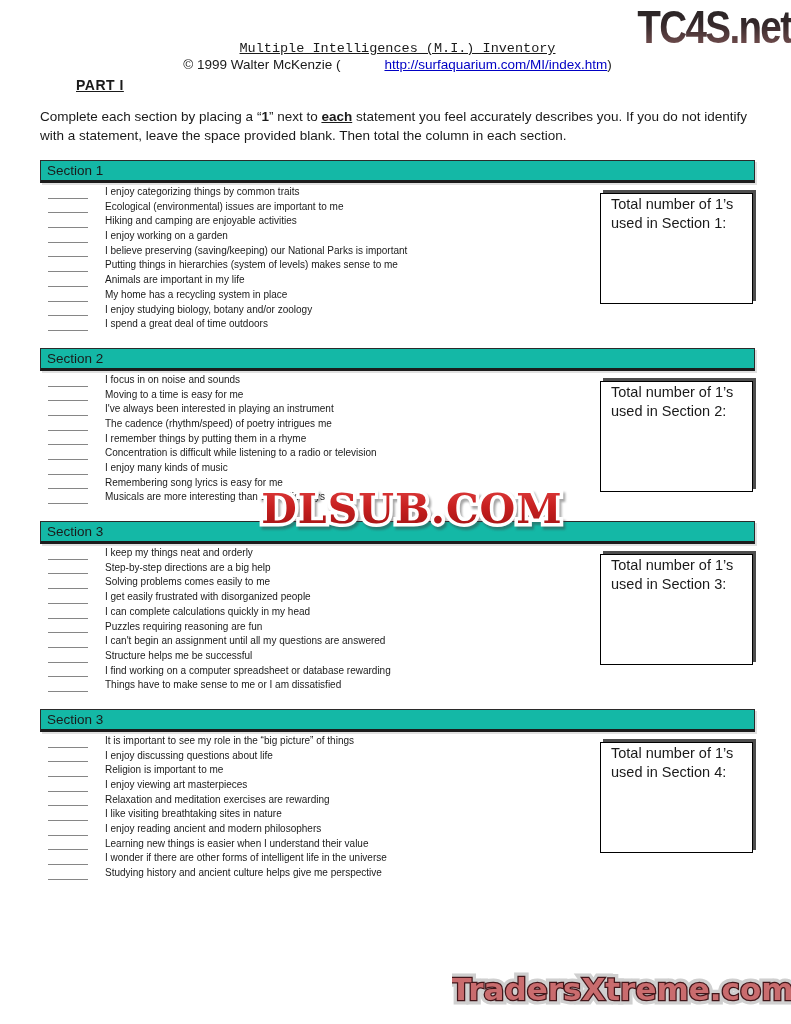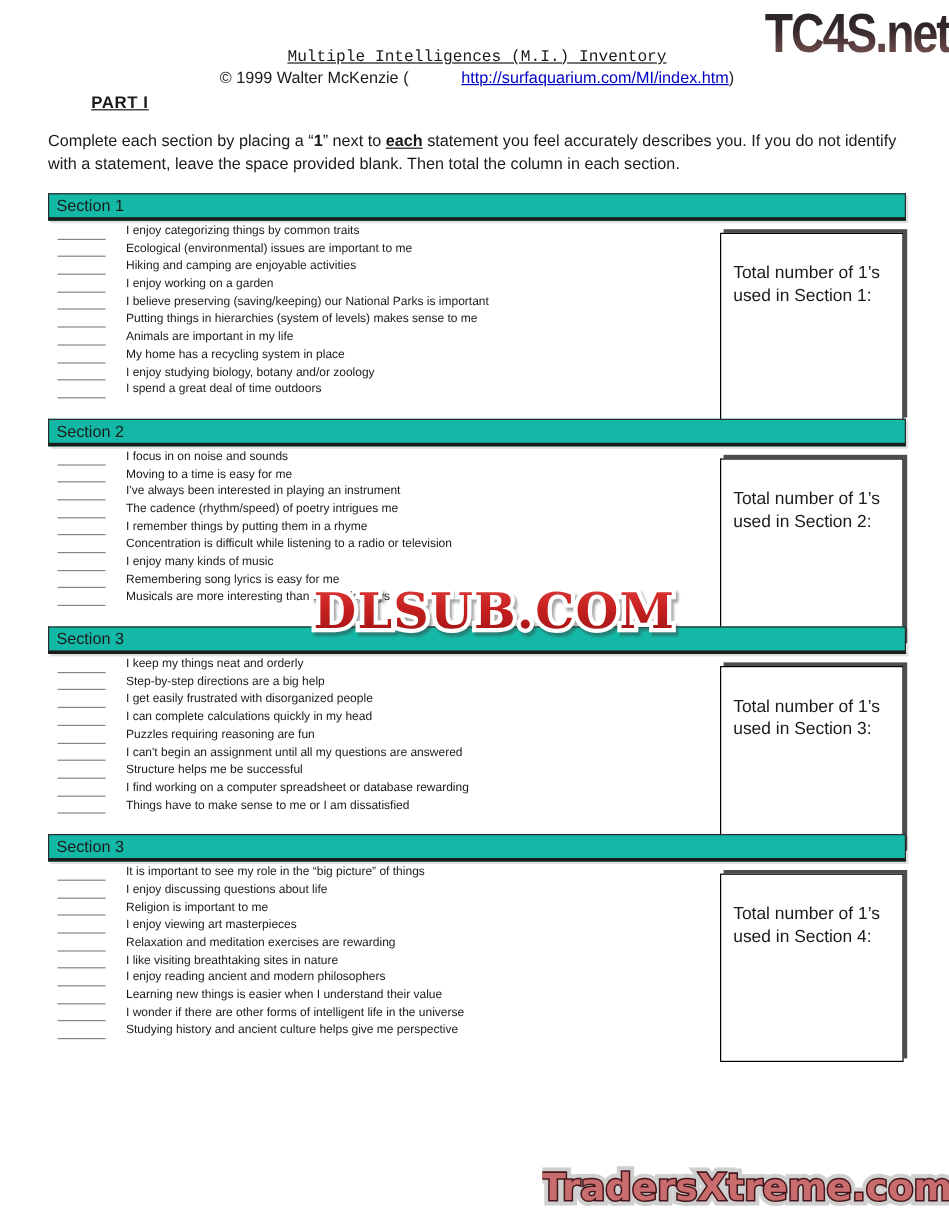--- a/index.html
+++ b/index.html
@@ -32,21 +32,21 @@
   .blank {
     width:40px; border-bottom:1.3px solid #868686;
     align-self:flex-end; margin-bottom:2px; margin-left:8px; flex:none;
   }
   .stmt { margin-left:17px; font-size:10px; white-space:nowrap; }
 
   .total-box {
     position:absolute; right:2px; top:33px; width:131px; height:107px;
     border:1px solid #000; background:#fff;
     box-shadow:3px -3px 0 #4d4d4d;
-    padding:24px 10px; font-size:14.5px; line-height:19px;
+    padding:1px 10px; font-size:14.5px; line-height:19px;
   }
 
   
   .wm-tc4s {
     position:absolute; top:0px; right:0px; z-index:20;
     font-family:"Liberation Sans", sans-serif; font-weight:bold; font-size:46px; letter-spacing:-2px;
     transform:scaleX(0.84); transform-origin:100% 0;
     background:linear-gradient(180deg,#242424 0%,#34282a 45%,#8a5c5c 100%);
     -webkit-background-clip:text; background-clip:text; color:transparent;
   }
@@ -171,20 +171,24 @@
     <div class="section">
       <div class="section-header">Section 3</div>
       <div class="items">
         <div class="item">
             <span class="blank"></span>
             <span class="stmt">I keep my things neat and orderly</span>
           </div>
         <div class="item">
             <span class="blank"></span>
             <span class="stmt">Step-by-step directions are a big help</span>
+          </div>
+        <div class="item">
+            <span class="blank"></span>
+            <span class="stmt">Solving problems comes easily to me</span>
           </div>
         <div class="item">
             <span class="blank"></span>
             <span class="stmt">I get easily frustrated with disorganized people</span>
           </div>
         <div class="item">
             <span class="blank"></span>
             <span class="stmt">I can complete calculations quickly in my head</span>
           </div>
         <div class="item">

